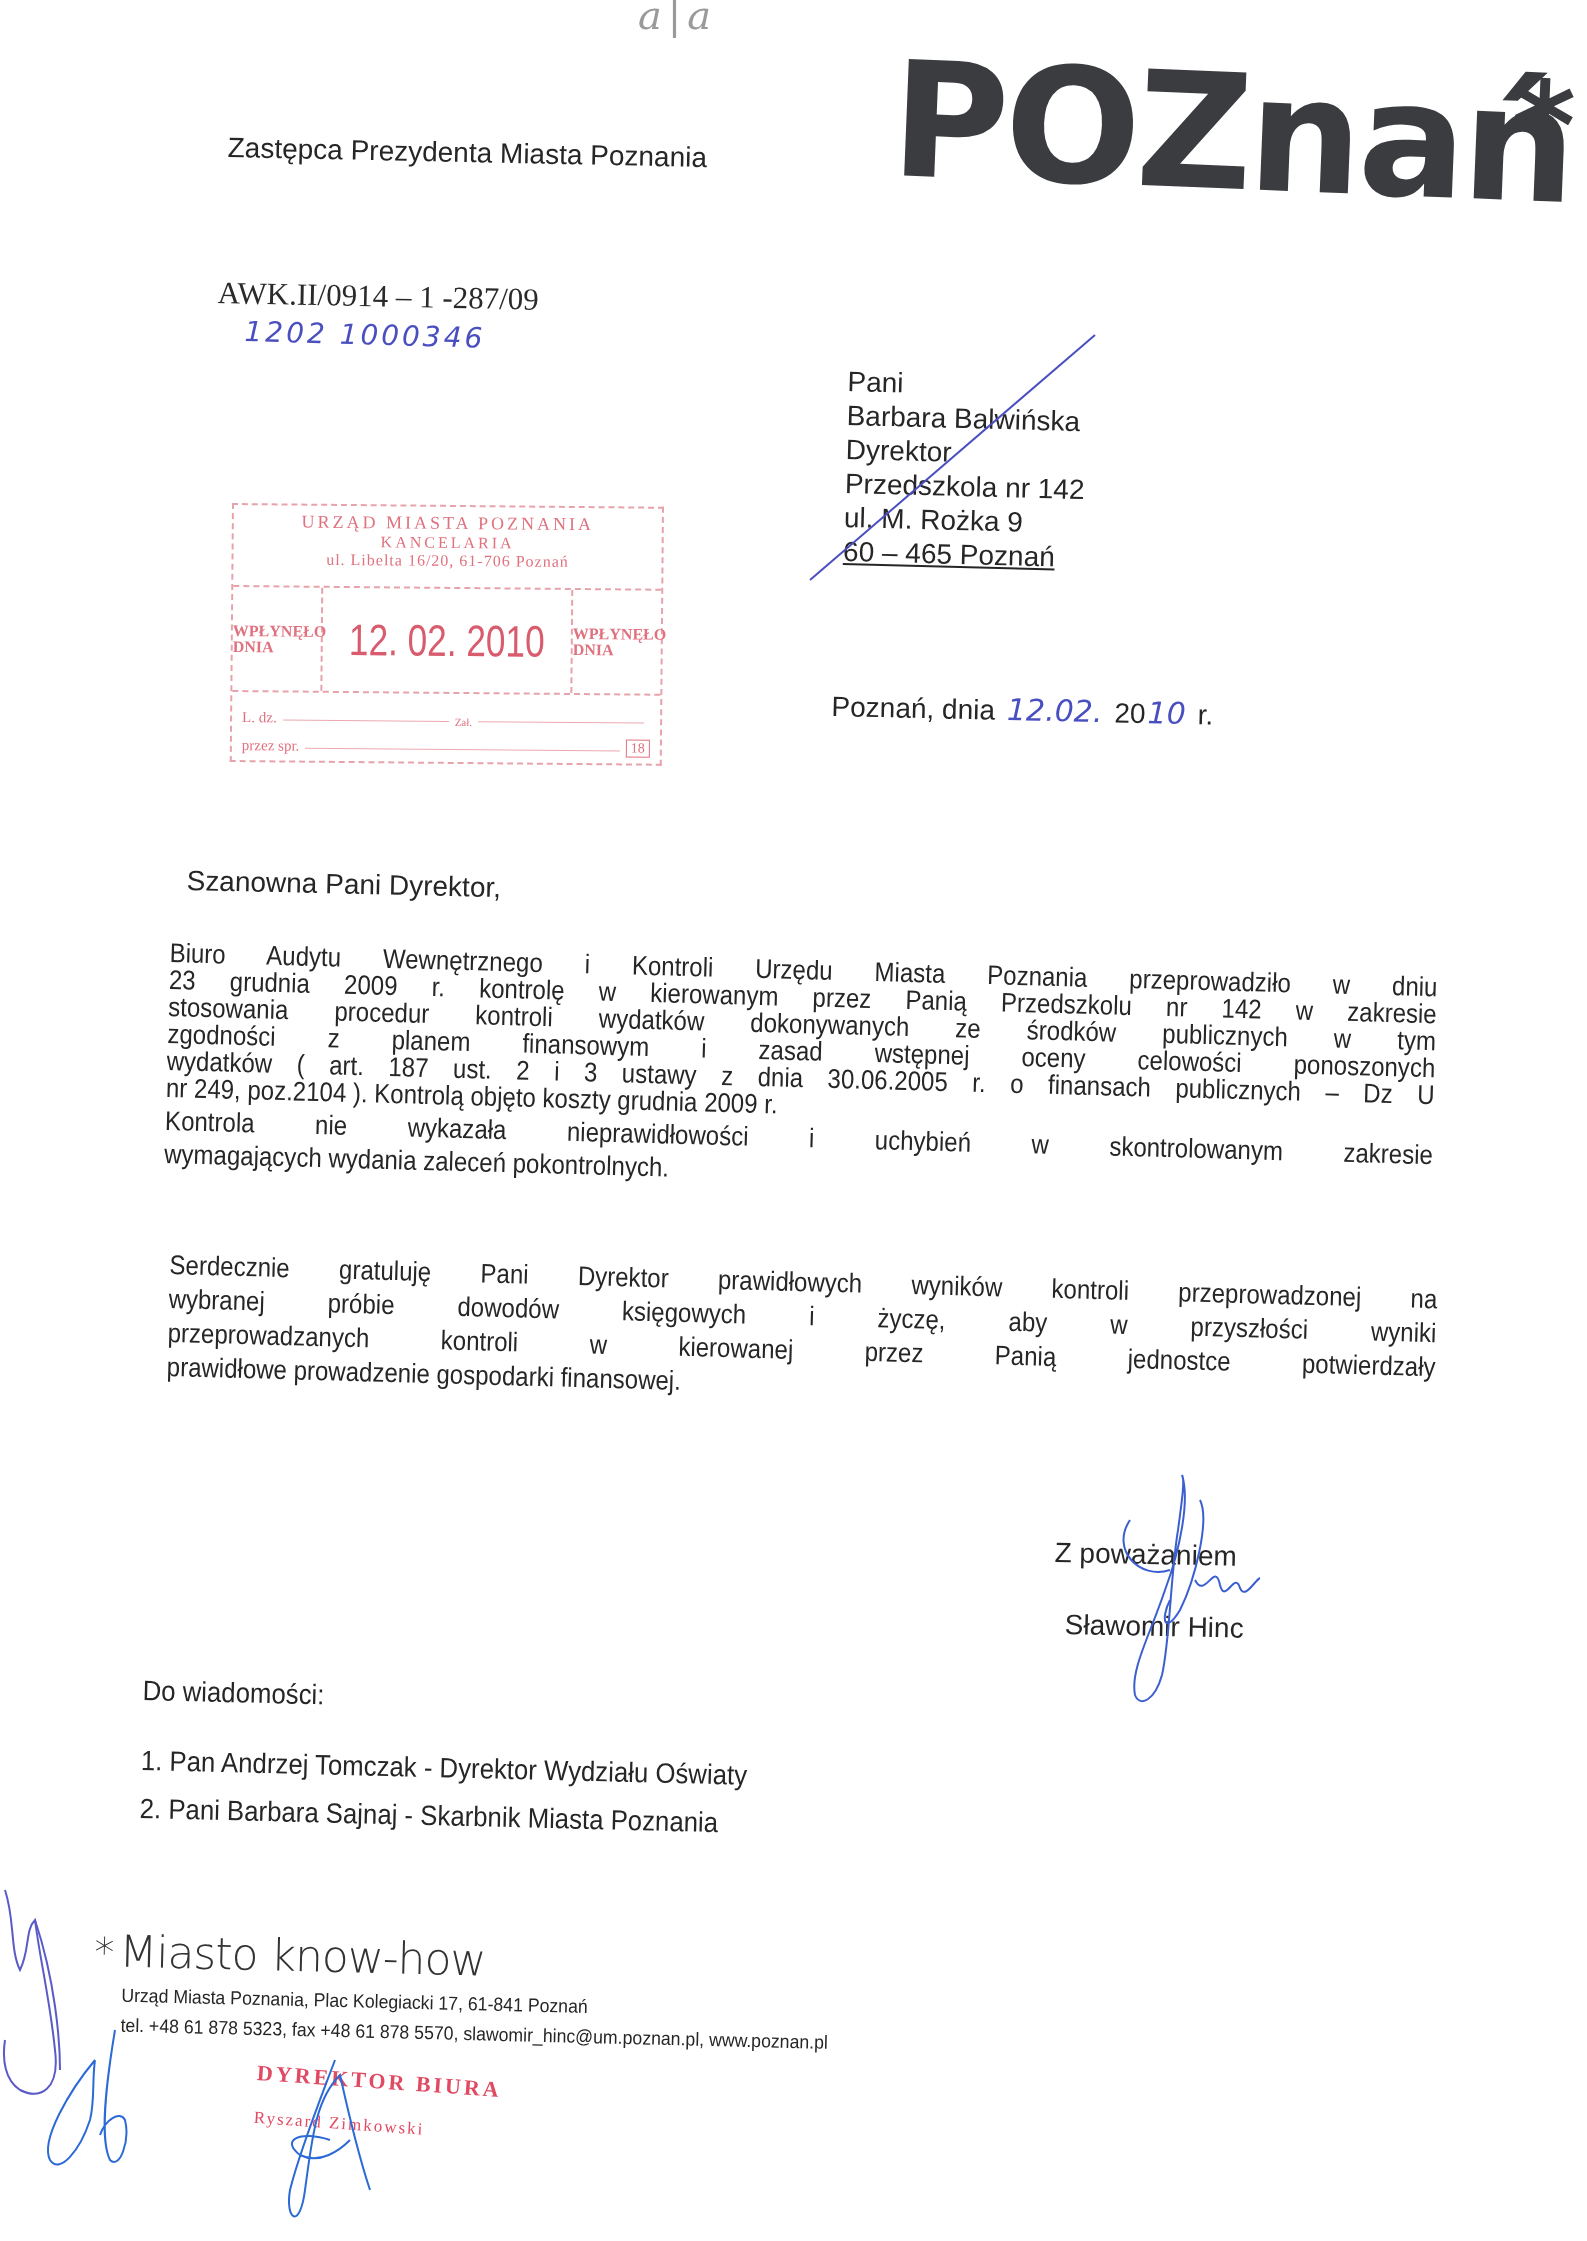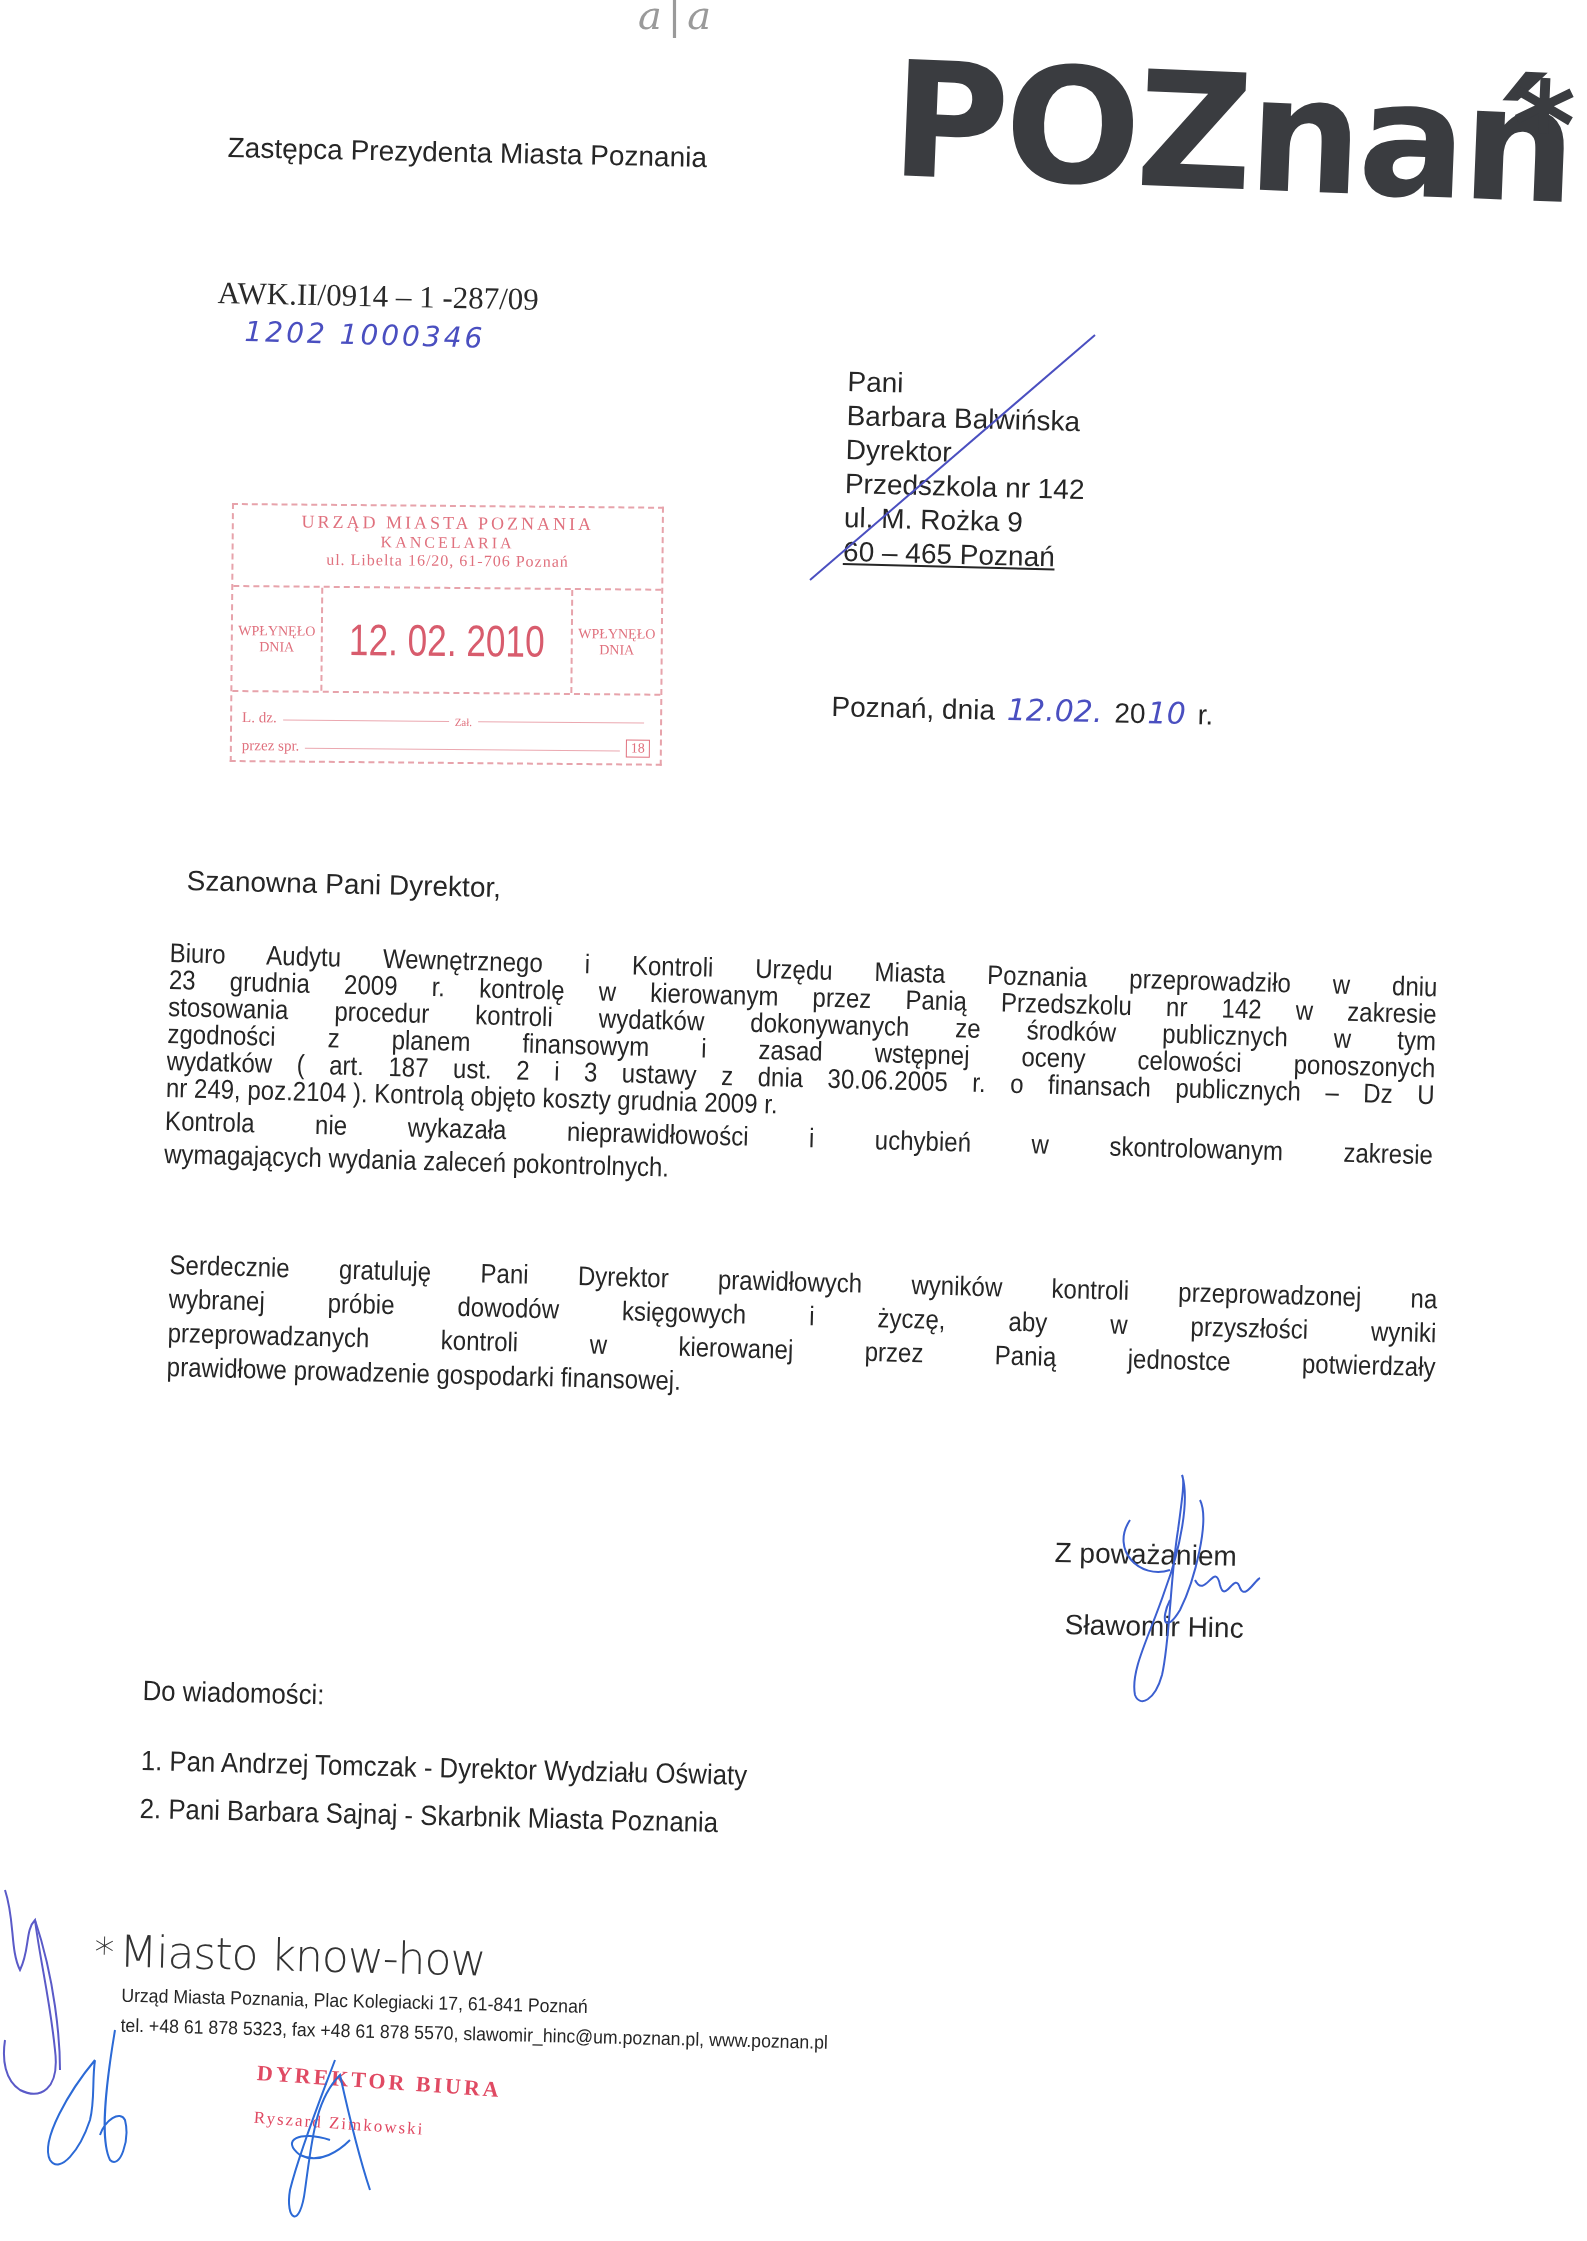--- a/index.html
+++ b/index.html
@@ -33,21 +33,21 @@
     .address .ul { text-decoration: underline; }
     .addr-slash { left: 805px; top: 325px; width: 300px; height: 260px; }
 
     
     .stamp { left: 232px; top: 503px; width: 428px; height: 255px; border: 2px dashed #e7a3ab; transform: rotate(0.5deg); transform-origin: left top; color: #e0717e; font-family: "Liberation Serif", serif; }
     .stamp-head { height: 80px; border-bottom: 2px dashed #e7a3ab; text-align: center; }
     .stamp-head .l1 { font-size: 18px; letter-spacing: 3px; padding-top: 6px; }
     .stamp-head .l2 { font-size: 16px; letter-spacing: 3px; }
     .stamp-head .l3 { font-size: 16px; letter-spacing: 1px; }
     .stamp-mid { display: flex; height: 103px; border-bottom: 2px dashed #e7a3ab; }
-    .stamp-side { width: 88px; font-size: 14px; text-align: center; display: flex; flex-direction: column; justify-content: center; line-height: 16px; }
+    .stamp-side { width: 88px; font-size: 16px; display: flex; flex-direction: column; justify-content: center; line-height: 16px; font-weight: bold; }
     .stamp-side.left { border-right: 2px dashed #e7a3ab; }
     .stamp-side.right { border-left: 2px dashed #e7a3ab; }
     .stamp-date { flex: 1; text-align: center; font-family: "Liberation Sans Narrow", "Liberation Sans", sans-serif; font-size: 44px; color: #d85c6d; display: flex; align-items: center; justify-content: center; transform: scaleX(0.8); }
     .stamp-bottom { padding: 6px 10px; font-size: 15px; }
     .stamp-row { display: flex; align-items: flex-end; height: 28px; }
     .stamp-line { flex: 1; border-bottom: 1px solid #eba8b0; margin: 0 6px 6px 6px; }
     .stamp-box { border: 1.5px solid #e0717e; padding: 0 4px; font-size: 14px; margin-top: 36px; }
 
     .date-line { left: 832px; top: 688px; transform: rotate(1.3deg); transform-origin: left top; font-size: 28px; display: flex; align-items: baseline; gap: 12px; }
     .date-hand { font-family: "DejaVu Sans", sans-serif; font-style: italic; color: #4a4fc0; font-size: 30px; }

